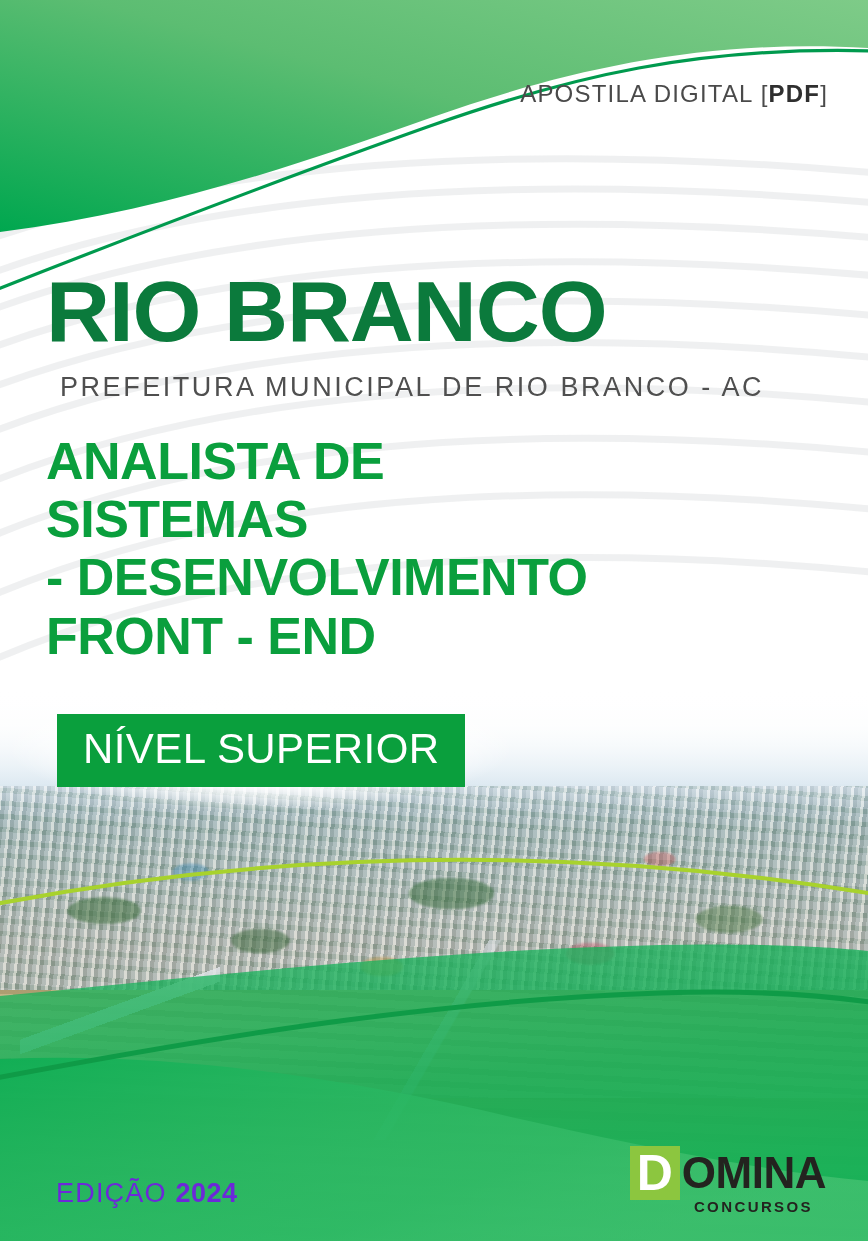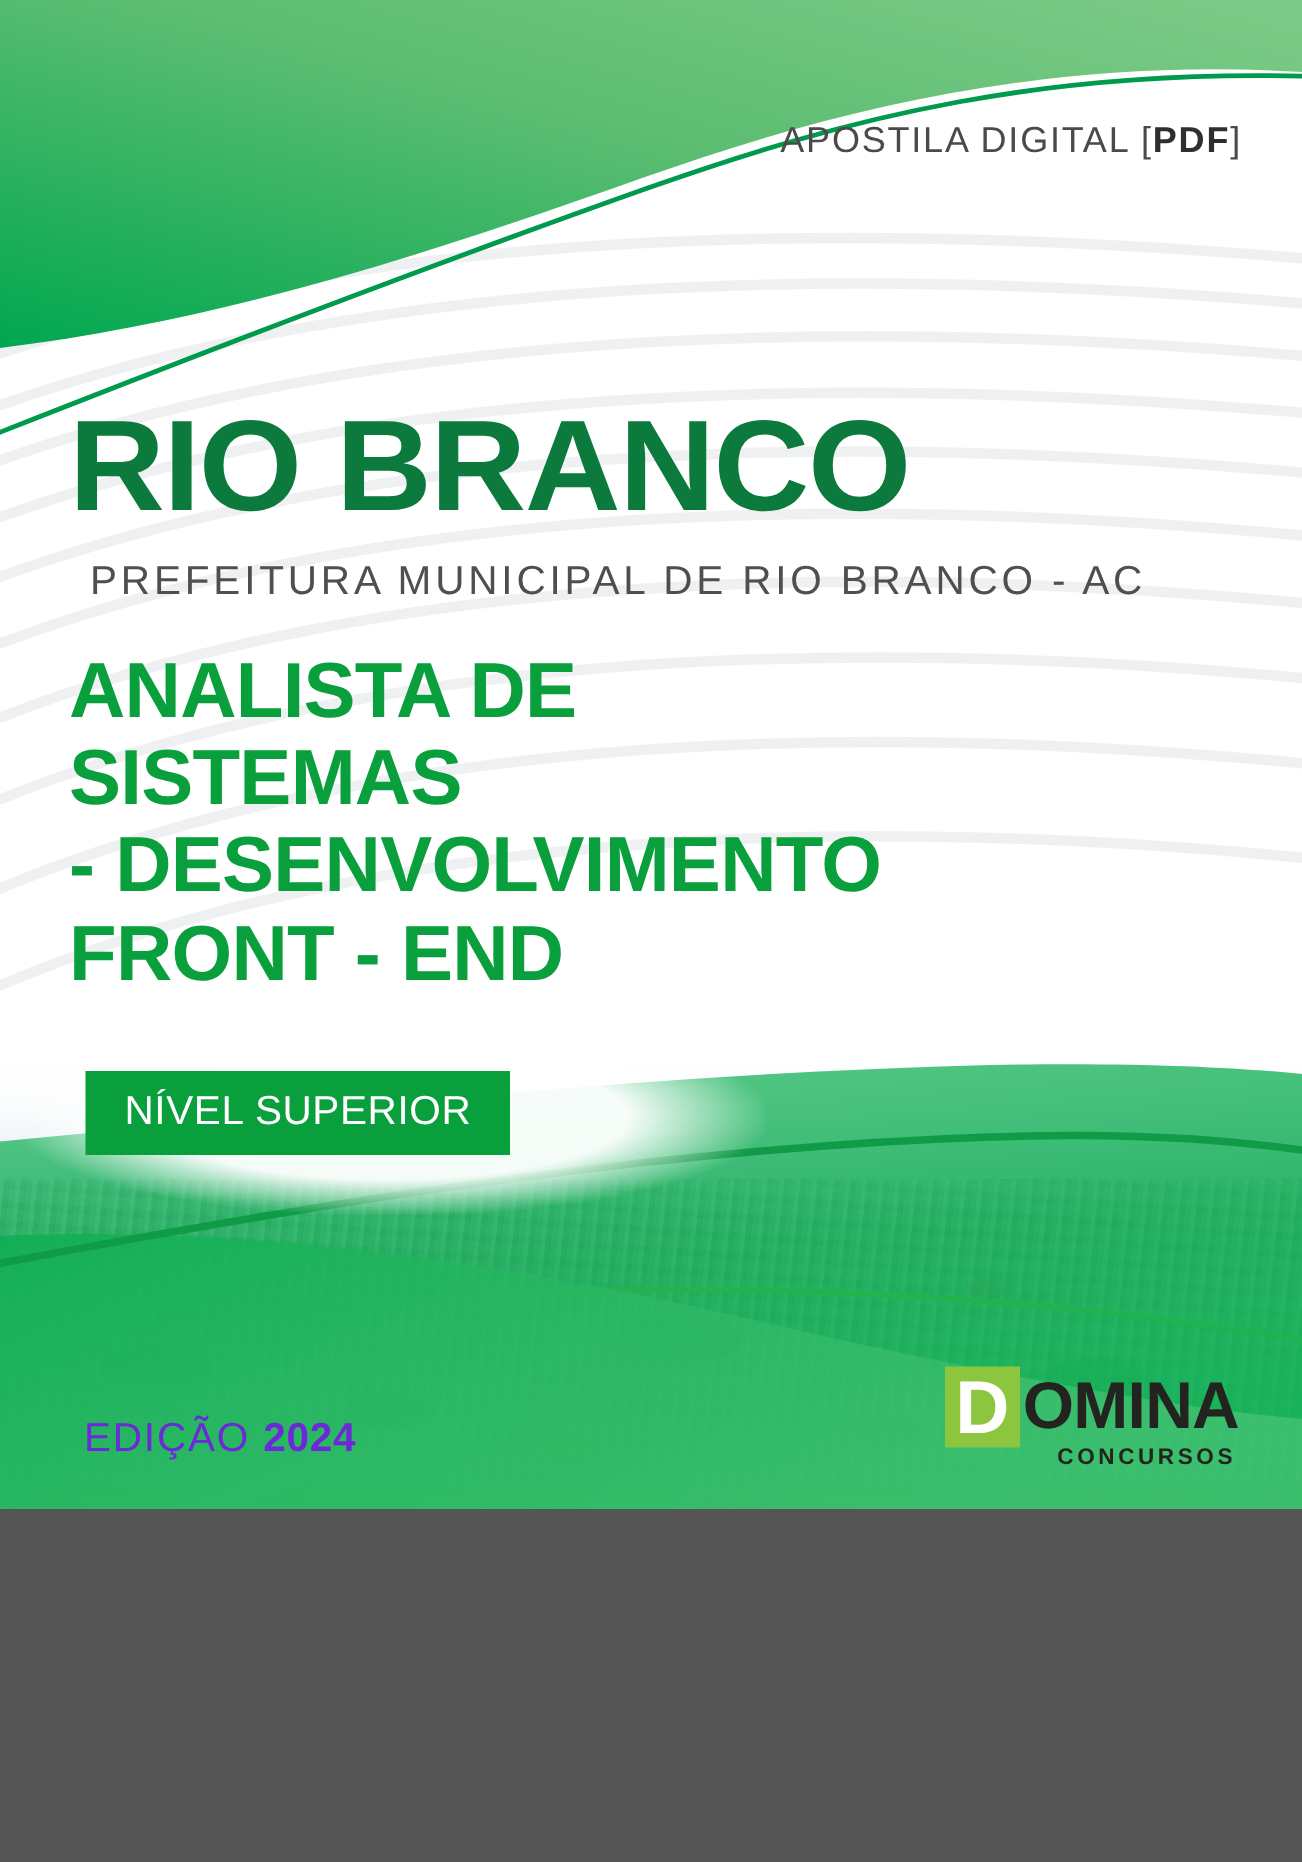--- a/index.html
+++ b/index.html
@@ -1,20 +1,20 @@
 <!DOCTYPE html>
 <html><head>
 <meta charset="utf-8">
 <style>
   html,body{margin:0;padding:0;background:#555;}
   body{font-family:"Liberation Sans", sans-serif;}
 
   #cover{
     position:relative;
-    width:868px;height:1006px;
+    width:868px;height:1241px;
     overflow:hidden;
     background:#ffffff;
   }
 
   
   .photo{
     position:absolute;left:0;top:690px;width:868px;height:551px;
     overflow:hidden;
   }
   .photo-sky{
@@ -107,21 +107,21 @@
 
   .badge-glow{
     position:absolute;left:10px;top:680px;width:500px;height:130px;
     background:radial-gradient(ellipse at center, rgba(255,255,255,.95) 0 45%, rgba(255,255,255,0) 72%);
     pointer-events:none;
   }
   .badge{
     position:absolute;left:57px;top:714px;
     background:#0a9f3d;color:#ffffff;
     padding:11px 26px 14px 26px;
-    font-size:27px;letter-spacing:.4px;font-weight:400;white-space:nowrap;
+    font-size:42px;letter-spacing:.4px;font-weight:400;white-space:nowrap;
   }
 
   .edicao{
     position:absolute;left:56px;bottom:32px;
     font-size:27px;letter-spacing:1.2px;color:#6d28d9;font-weight:400;white-space:nowrap;
   }
   .edicao b{font-weight:800;letter-spacing:.5px;}
 
   
   .logo{
@@ -134,21 +134,21 @@
     width:50px;height:54px;
     display:flex;align-items:center;justify-content:center;
     font-size:50px;font-weight:800;line-height:1;
   }
   .logo-word{
     color:#23231f;font-size:44px;font-weight:700;line-height:1;
     letter-spacing:-.5px;margin-left:2px;
   }
   .logo-sub{
     color:#23231f;font-size:15px;font-weight:700;letter-spacing:2.4px;
-    margin-top:-2px;margin-right:2px;
+    margin-top:-2px;margin-right:13px;
   }
 </style>
 </head>
 <body>
 
 <div id="cover">
 
   <div class="photo">
     <div class="photo-sky"></div>
     <div class="photo-city"></div>

